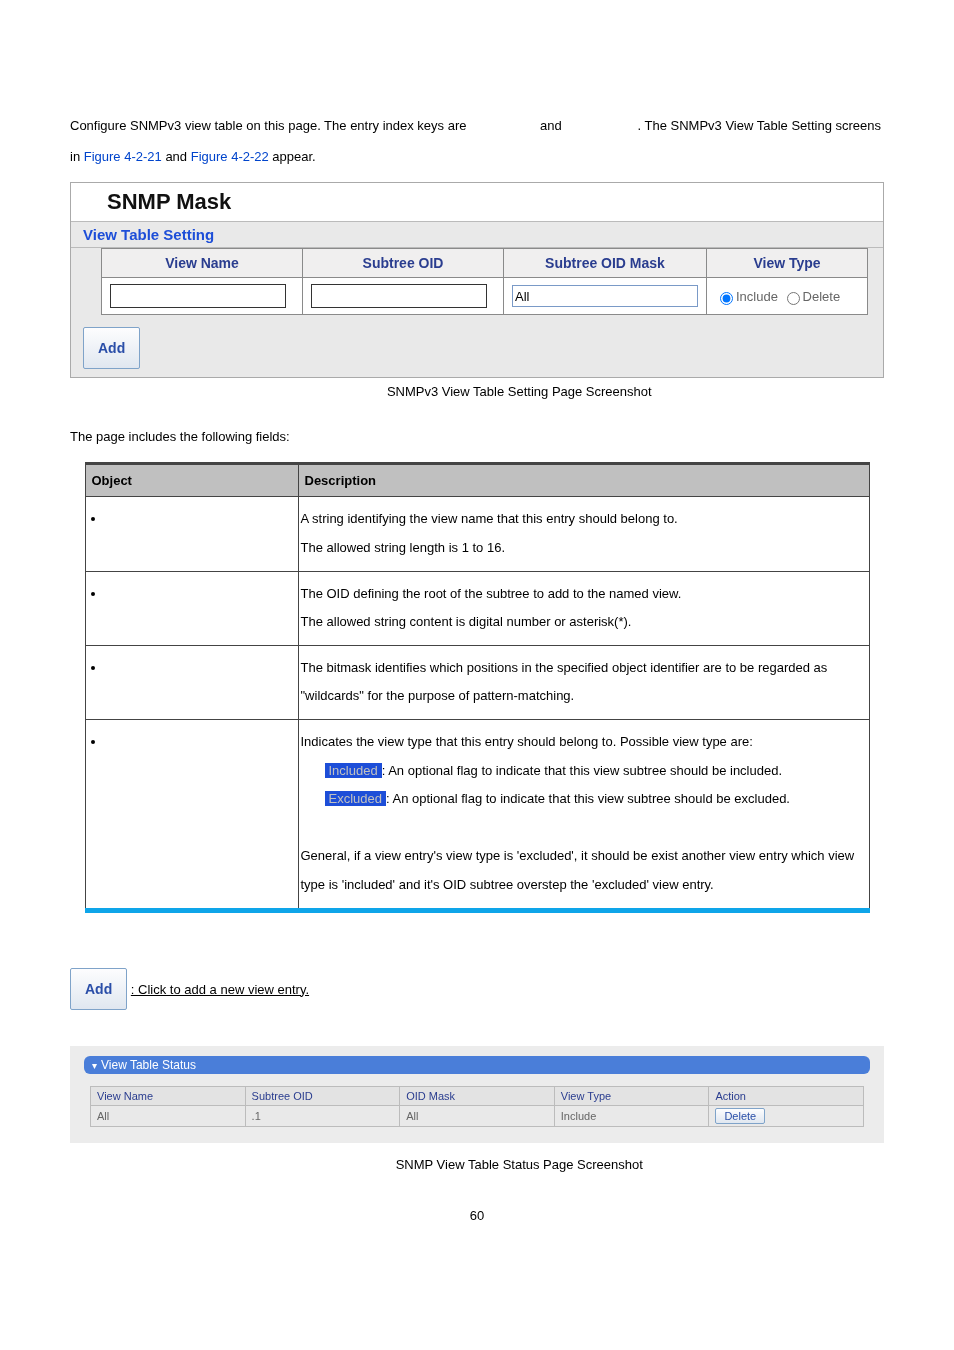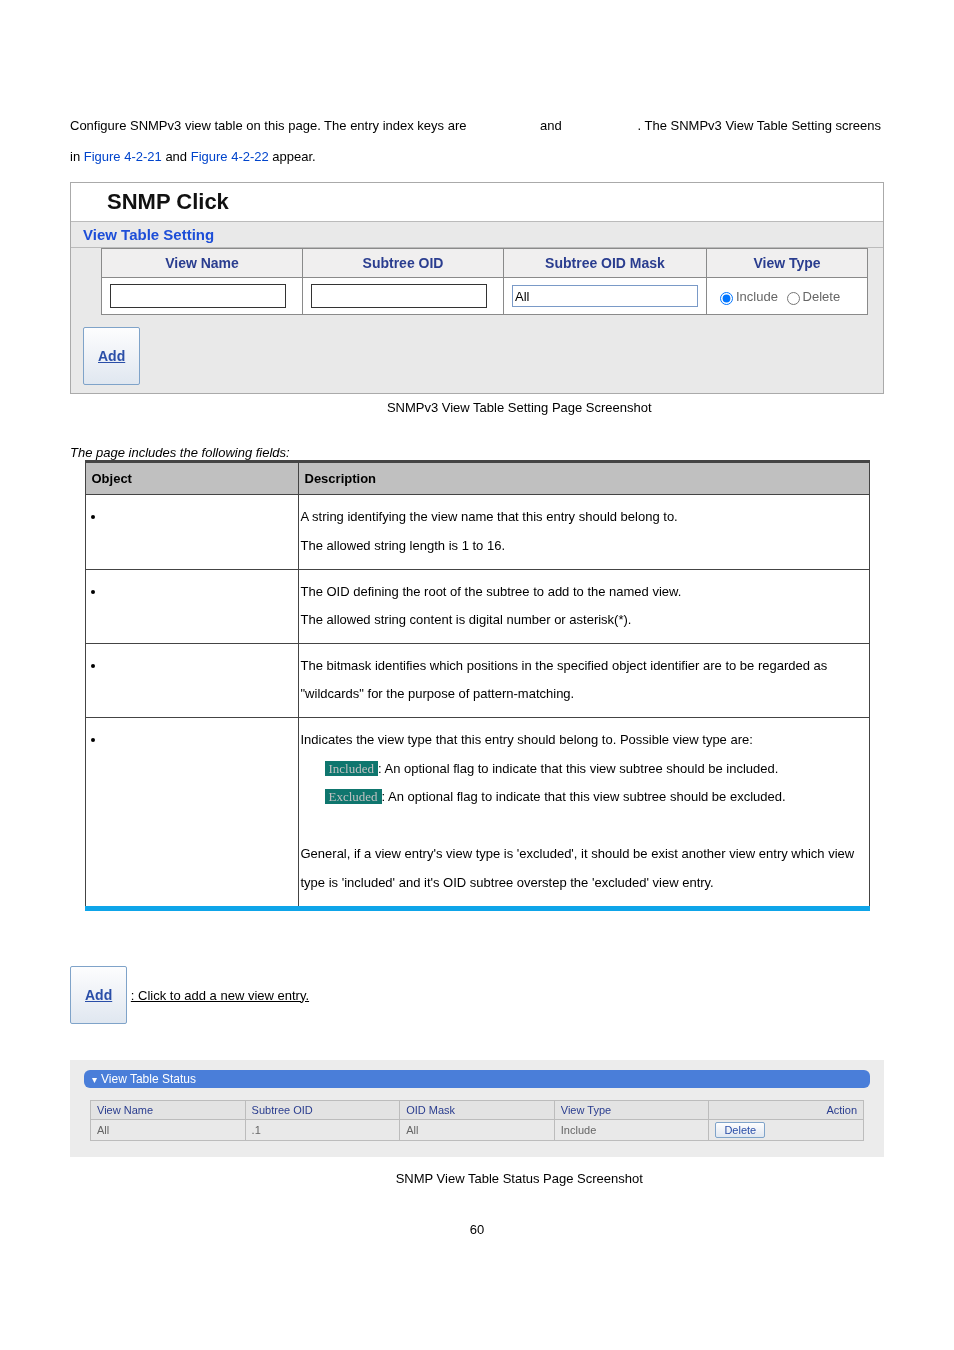--- a/index.html
+++ b/index.html
@@ -14,30 +14,30 @@
   .s1table th{border:1px solid #8a8a8a;background:#f0efef;color:#2a3d8f;font-weight:bold;font-size:14px;padding:6px 0;text-align:center;}
   .s1table td{border:1px solid #8a8a8a;background:#fff;padding:6px 8px;}
   .s1table .c1{width:200px;}
   .s1table .c2{width:200px;}
   .s1table .c3{width:200px;}
   .s1table .c4{width:160px;}
   .txtin{width:170px;height:20px;border:1px solid #333;background:#fff;font-family:Arial;font-size:13px;}
   .oidmaskin{width:180px;height:20px;border:1px solid #7a9ac7;background:#fff;font-family:Arial;font-size:13px;padding:0 2px;}
   .radio{vertical-align:middle;}
   .rlabel{color:#666;font-size:13px;vertical-align:middle;}
-  .addbtn{display:inline-block;border:1px solid #7fa3c9;background:linear-gradient(#fdfdfe,#e0e7f0);color:#2a4ea8;font-weight:bold;font-size:14px;padding:20px 14px;margin:12px 0 8px 12px;border-radius:2px;text-decoration:underline;}
+  .addbtn{display:inline-block;border:1px solid #7fa3c9;background:linear-gradient(#fdfdfe,#e0e7f0);color:#2a4ea8;font-weight:bold;font-size:14px;padding:12px 14px;margin:12px 0 8px 12px;border-radius:2px;}
   .s1title{font-family:Arial;font-weight:bold;font-size:22px;color:#111;}
   .caption{text-align:center;font-size:13px;margin-top:6px;}
-  .fieldsline{padding:30px 48px 0 70px;font-style:italic;}
-  .paramtable{border-collapse:collapse;margin:0 auto 0 auto;width:785px;}
+  .fieldsline{padding:30px 48px 0 70px;}
+  .paramtable{border-collapse:collapse;margin:18px auto 0 auto;width:785px;}
   .paramtable th{border:1px solid #444;border-top:3px solid #444;background:#c0c0c0;color:#000;font-weight:bold;font-size:13px;padding:8px 6px;text-align:left;}
   .paramtable td{border:1px solid #444;padding:8px 2px;vertical-align:top;font-size:13px;line-height:2.2;}
   .paramtable tr:last-child td{border-bottom:5px solid #0ea5e9;}
   .objcol{width:200px;}
-  .dimlabel{background:#0f766e;color:#c0c0c0;padding:0 4px;font-family:Liberation Serif, serif;}
+  .dimlabel{background:#1d4ed8;color:#c0c0c0;padding:0 4px;}
   .btnrow{padding:55px 0 0 70px;}
   .btnrow .addbtn{margin:0;}
   .btndesc{display:inline;text-decoration:underline;}
   .screenshot2{margin:36px 70px 0 70px;background:#ececec;padding:10px 14px;}
   .s2hdr{background:#4a7ed9;color:#fff;font-size:12px;padding:2px 8px;display:inline-block;width:calc(100% - 16px);border-radius:6px;}
   .s2hdr .tri{display:inline-block;margin-right:4px;font-size:10px;}
   .s2body{background:#ececec;padding:12px 6px 6px 6px;}
   .s2table{border-collapse:collapse;width:100%;}
   .s2table th{border:1px solid #bcbcbc;background:#e3e3e3;color:#2a3d8f;font-size:11px;text-align:left;padding:3px 6px;font-weight:normal;}
   .s2table td{border:1px solid #bcbcbc;background:#e9e9e9;color:#666;font-size:11px;text-align:left;padding:4px 6px;}
@@ -48,21 +48,21 @@
 </style>
 </head>
 <body>
 <div class="page">
 
 <div class="intro">
   <span>Configure SNMPv3 view table on this page. The entry index keys are </span><span style="color:#fff;">View Name</span><span> and </span><span style="color:#fff;">OID Subtree</span><span>. The SNMPv3 View Table Setting screens in </span><a class="bluetxt">Figure 4-2-21</a><span> and </span><a class="bluetxt">Figure 4-2-22</a><span> appear.</span>
 </div>
 
 <div class="screenshot1">
-  <div class="s1top"><span class="s1title">SNMP Click</span></div>
+  <div class="s1top"><span class="s1title">SNMP Mask</span></div>
   <div class="s1sub">View Table Setting</div>
   <div style="padding:0 12px 0 0;">
     <table class="s1table">
       <tbody>
             <tr>
         <th class="c1">View Name</th>
         <th class="c2">Subtree OID</th>
         <th class="c3">Subtree OID Mask</th>
         <th class="c4">View Type</th>
       </tr>
@@ -138,21 +138,21 @@
 <div class="screenshot2">
   <div class="s2hdr"><span class="tri">▾</span><span>View Table Status</span></div>
   <div class="s2body">
     <table class="s2table">
       <tbody>
             <tr>
         <th style="width:20%;">View Name</th>
         <th style="width:20%;">Subtree OID</th>
         <th style="width:20%;">OID Mask</th>
         <th style="width:20%;">View Type</th>
-        <th style="width:20%;text-align:right;">Action</th>
+        <th style="width:20%;">Action</th>
       </tr>
       <tr>
         <td>All</td>
         <td>.1</td>
         <td>All</td>
         <td>Include</td>
         <td><span class="delbtn">Delete</span></td>
       </tr>
     </tbody>
         </table>

